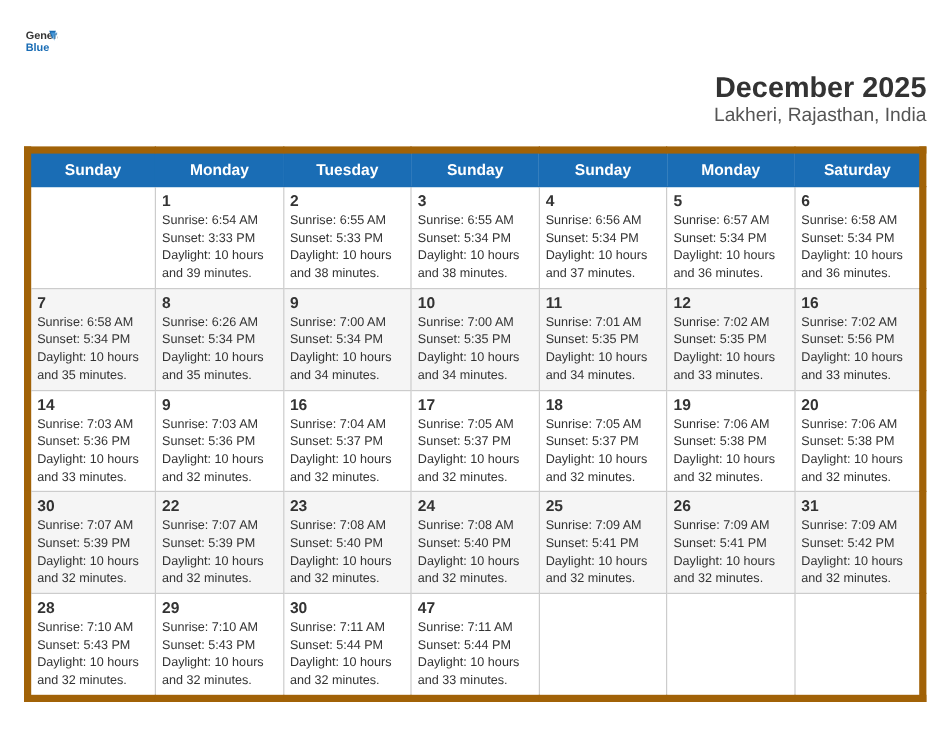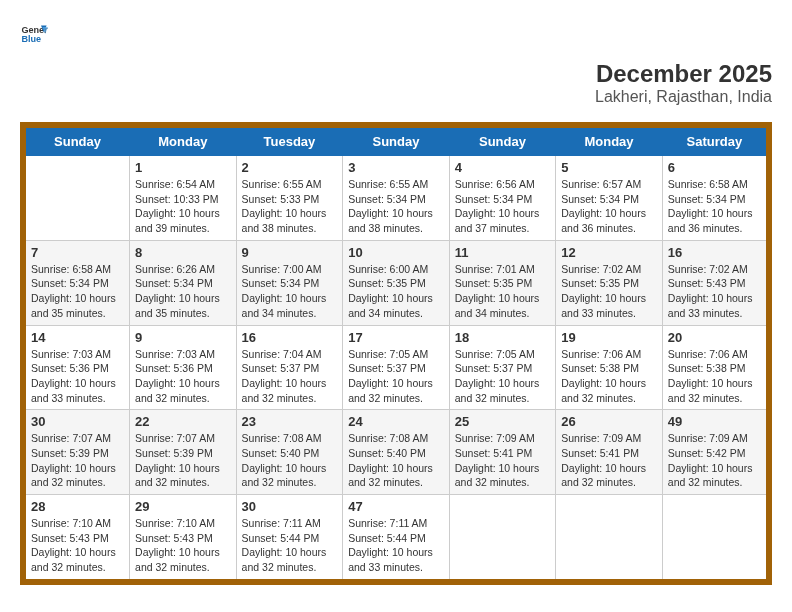--- a/index.html
+++ b/index.html
@@ -109,21 +109,21 @@
         <th>Monday</th>
         <th>Saturday</th>
       </tr>
   </thead>
   <tbody id="calendar-body">
       <tr>
         <td class="empty"></td>
         <td>
           <span class="day-number">1</span>
           <div class="day-info">Sunrise: 6:54 AM
-Sunset: 10:33 PM
+Sunset: 3:33 PM
 Daylight: 10 hours
 and 39 minutes.</div>
         </td>
         <td>
           <span class="day-number">2</span>
           <div class="day-info">Sunrise: 6:55 AM
 Sunset: 5:33 PM
 Daylight: 10 hours
 and 38 minutes.</div>
         </td>
@@ -173,21 +173,21 @@
         </td>
         <td>
           <span class="day-number">9</span>
           <div class="day-info">Sunrise: 7:00 AM
 Sunset: 5:34 PM
 Daylight: 10 hours
 and 34 minutes.</div>
         </td>
         <td>
           <span class="day-number">10</span>
-          <div class="day-info">Sunrise: 6:00 AM
+          <div class="day-info">Sunrise: 7:00 AM
 Sunset: 5:35 PM
 Daylight: 10 hours
 and 34 minutes.</div>
         </td>
         <td>
           <span class="day-number">11</span>
           <div class="day-info">Sunrise: 7:01 AM
 Sunset: 5:35 PM
 Daylight: 10 hours
 and 34 minutes.</div>
@@ -195,21 +195,21 @@
         <td>
           <span class="day-number">12</span>
           <div class="day-info">Sunrise: 7:02 AM
 Sunset: 5:35 PM
 Daylight: 10 hours
 and 33 minutes.</div>
         </td>
         <td>
           <span class="day-number">16</span>
           <div class="day-info">Sunrise: 7:02 AM
-Sunset: 5:43 PM
+Sunset: 5:56 PM
 Daylight: 10 hours
 and 33 minutes.</div>
         </td>
       </tr>
       <tr>
         <td>
           <span class="day-number">14</span>
           <div class="day-info">Sunrise: 7:03 AM
 Sunset: 5:36 PM
 Daylight: 10 hours
@@ -295,21 +295,21 @@
 and 32 minutes.</div>
         </td>
         <td>
           <span class="day-number">26</span>
           <div class="day-info">Sunrise: 7:09 AM
 Sunset: 5:41 PM
 Daylight: 10 hours
 and 32 minutes.</div>
         </td>
         <td>
-          <span class="day-number">49</span>
+          <span class="day-number">31</span>
           <div class="day-info">Sunrise: 7:09 AM
 Sunset: 5:42 PM
 Daylight: 10 hours
 and 32 minutes.</div>
         </td>
       </tr>
       <tr>
         <td>
           <span class="day-number">28</span>
           <div class="day-info">Sunrise: 7:10 AM

